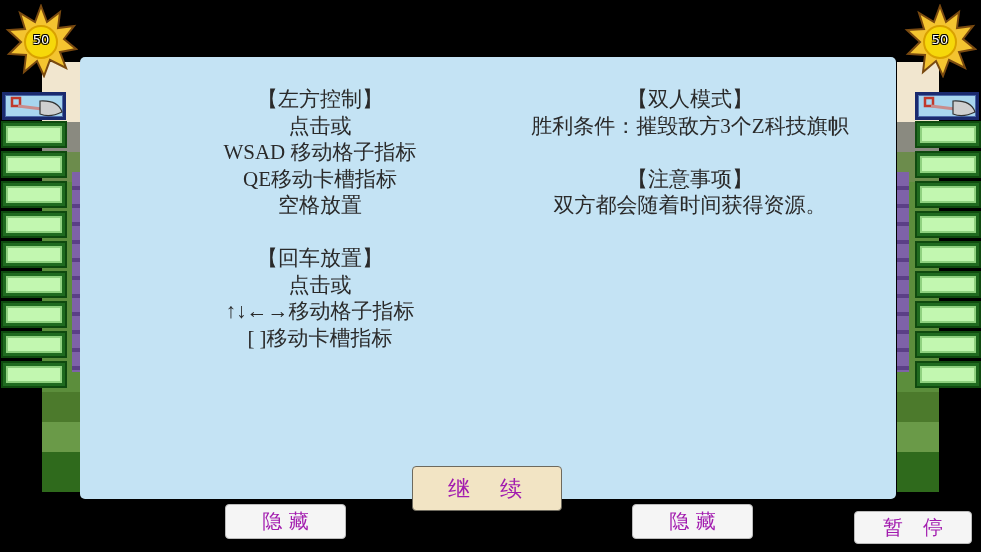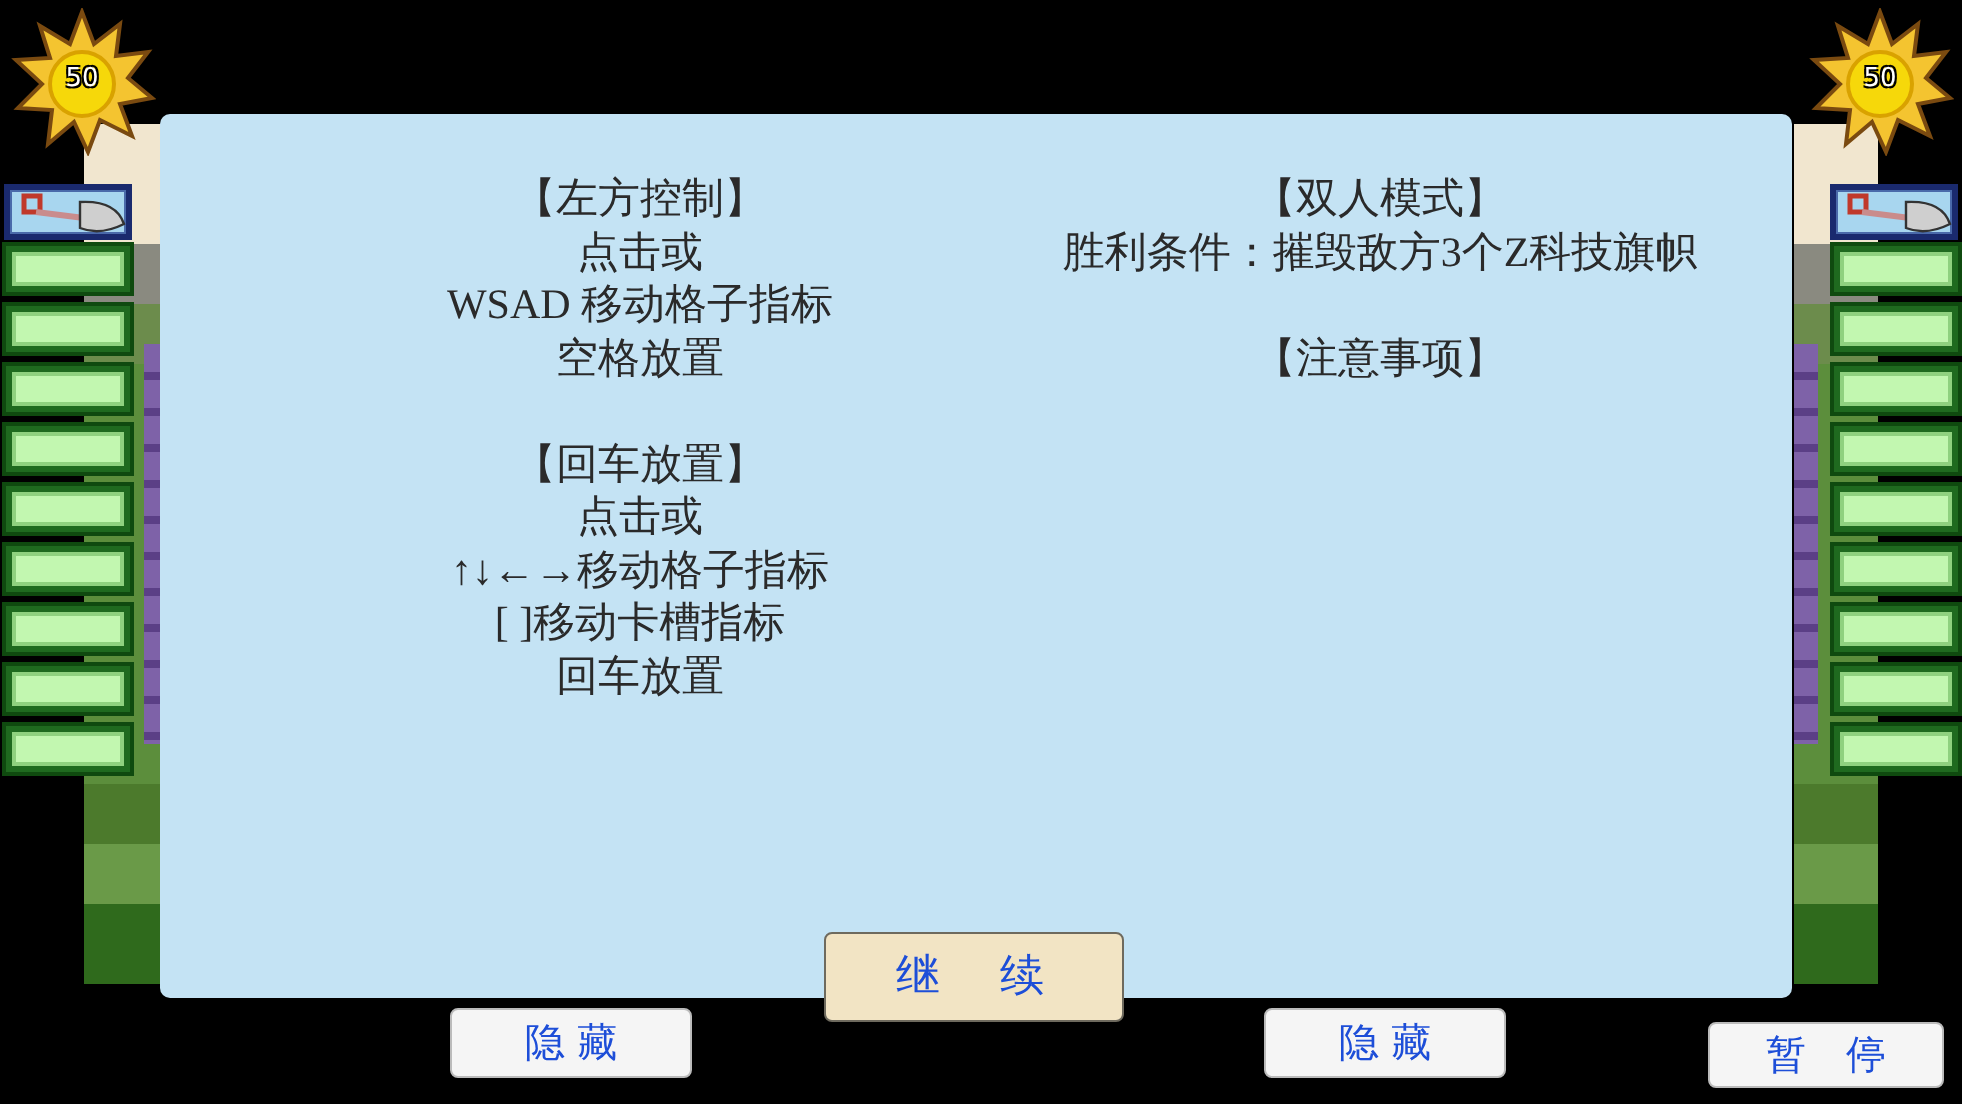--- a/index.html
+++ b/index.html
@@ -23,21 +23,21 @@
   .card-col.left{left:1px;}
   .card-col.right{left:915px;}
   .card{height:27px;margin-bottom:3px;background:#1f6a1f;border:2px solid #0f4a0f;box-sizing:border-box;padding:3px;}
   .card .slot{width:100%;height:100%;background:#c2f7b0;border:2px solid #8fd17f;box-sizing:border-box;}
   .panel{position:absolute;left:80px;top:57px;width:816px;height:442px;background:#c4e3f4;border-radius:5px;font-family:Liberation Serif, serif;}
   .col{position:absolute;text-align:center;color:#2a2a2a;font-size:21px;line-height:26.5px;}
   .col.left{left:120px;width:240px;top:29px;}
   .col.right{left:410px;width:400px;top:29px;}
   .line{display:block;height:26.5px;white-space:nowrap;}
   .gap{display:block;height:26.5px;}
-  .btn{position:absolute;box-sizing:border-box;text-align:center;color:#1d4ed8;font-size:20px;border-radius:4px;cursor:pointer;}
+  .btn{position:absolute;box-sizing:border-box;text-align:center;color:#a21caf;font-size:20px;border-radius:4px;cursor:pointer;}
   .continue{left:412px;top:466px;width:150px;height:45px;background:#f2e4c4;border:1.5px solid #6e6a5e;line-height:43px;font-size:22px;letter-spacing:4px;}
   .hide1{left:225px;top:504px;width:121px;height:35px;background:#f5f5f5;border:1px solid #bbb;line-height:33px;}
   .hide2{left:632px;top:504px;width:121px;height:35px;background:#f5f5f5;border:1px solid #bbb;line-height:33px;}
   .pause{left:854px;top:511px;width:118px;height:33px;background:#f5f5f5;border:1px solid #bbb;line-height:31px;}
 </style>
 </head>
 <body>
 
 <div class="field left">
   <div class="zombie"></div>
@@ -137,33 +137,34 @@
   <div class="card">
       <div class="slot"></div>
     </div>
 </div>
 
 <div class="panel">
   <div class="col left">
     <span class="line">【左方控制】</span>
     <span class="line">点击或</span>
     <span class="line">WSAD 移动格子指标</span>
+    <span class="line">QE移动卡槽指标</span>
     <span class="line">空格放置</span>
     <span class="gap"></span>
     <span class="line">【回车放置】</span>
     <span class="line">点击或</span>
     <span class="line">↑↓←→移动格子指标</span>
     <span class="line">[ ]移动卡槽指标</span>
-    <span class="line">回车放置</span>
   </div>
   <div class="col right">
     <span class="line">【双人模式】</span>
     <span class="line">胜利条件：摧毁敌方3个Z科技旗帜</span>
     <span class="gap"></span>
     <span class="line">【注意事项】</span>
+    <span class="line">双方都会随着时间获得资源。</span>
     <span class="gap"></span>
   </div>
 </div>
 
 <div class="btn continue">继　续</div>
 <div class="btn hide1">隐 藏</div>
 <div class="btn hide2">隐 藏</div>
 <div class="btn pause">暂　停</div>
 
 </body></html>

